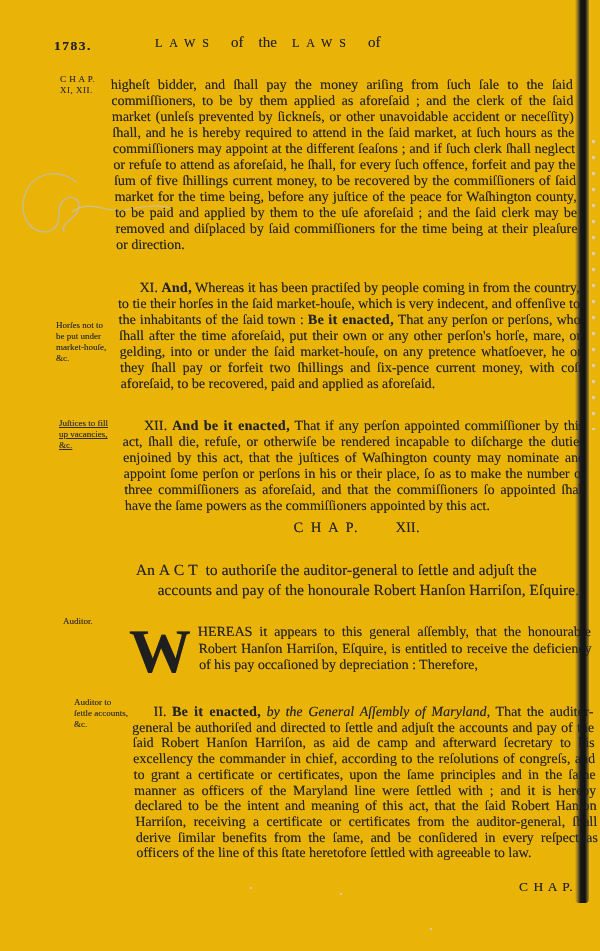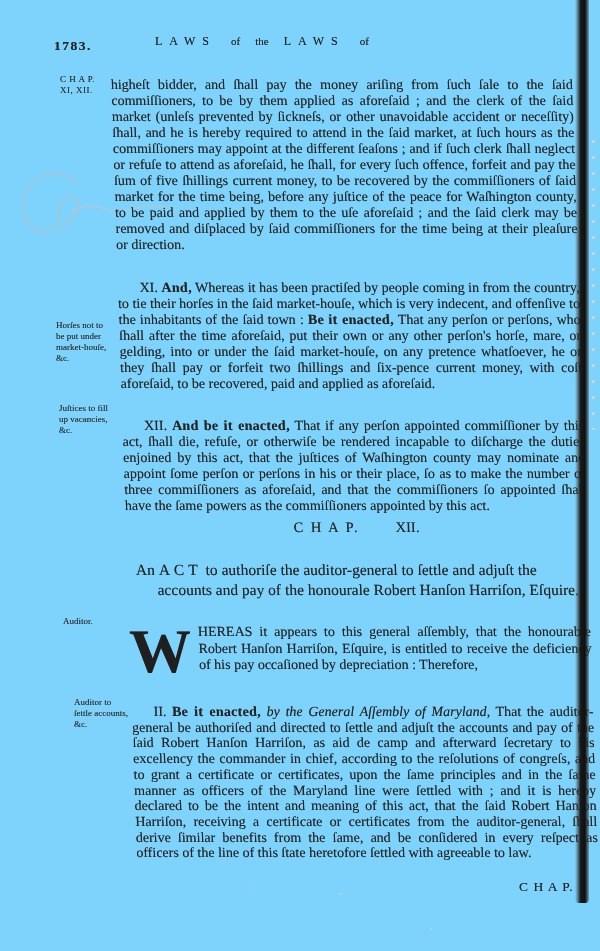--- a/index.html
+++ b/index.html
@@ -1,35 +1,35 @@
 <!DOCTYPE html>
 <html><head>
 <meta charset="utf-8">
 <style>
   html,body { margin:0; padding:0; background:#e8e8e4; }
   .page {
     position:relative; width:600px; height:951px; margin:0 auto;
-    background:#7dd3fc; overflow:hidden;
+    background:#eab308; overflow:hidden;
     font-family:"Liberation Serif","DejaVu Serif",serif;
     color:#242424;
     text-shadow:0 0 .5px rgba(40,40,40,.55);
   }
 
   
   .year { position:absolute; left:54px; top:38px; font-size:13.5px; font-weight:700; letter-spacing:1.5px; }
   .header-title { position:absolute; left:155px; top:34px; display:flex; align-items:baseline; gap:15px; white-space:nowrap; }
   .header-title .caps  { font-size:12px; letter-spacing:7px; }
-  .header-title .small { font-size:11px;text-align:right; }
+  .header-title .small { font-size:15px;text-align:right; }
 
   
   .note { position:absolute; width:55px; font-size:9px; line-height:11px; color:#2e2e2e; text-shadow:0 0 .4px rgba(40,40,40,.5); }
   .note .note-line { display:block; }
   #note-chap     { left:60px;  top:74px;  letter-spacing:.5px; }
   #note-horses   { left:56px;  top:308px;margin-top:12px; }
-  #note-justices { left:59px;  top:403px; }
+  #note-justices { left:59px;  top:418px;text-decoration:underline; }
   #note-preamble { left:63px;  top:616px; }
   #note-auditor  { left:74px;  top:697px; }
 
   
   .bodycol {
     position:absolute; left:108px; top:0; width:462px; height:951px;
     transform:skewX(1.9deg); transform-origin:0 0;
   }
   .para { position:absolute; left:0; width:100%; text-align:justify; font-size:14px; line-height:16px; }
   #p-cont     { top:63px; }

